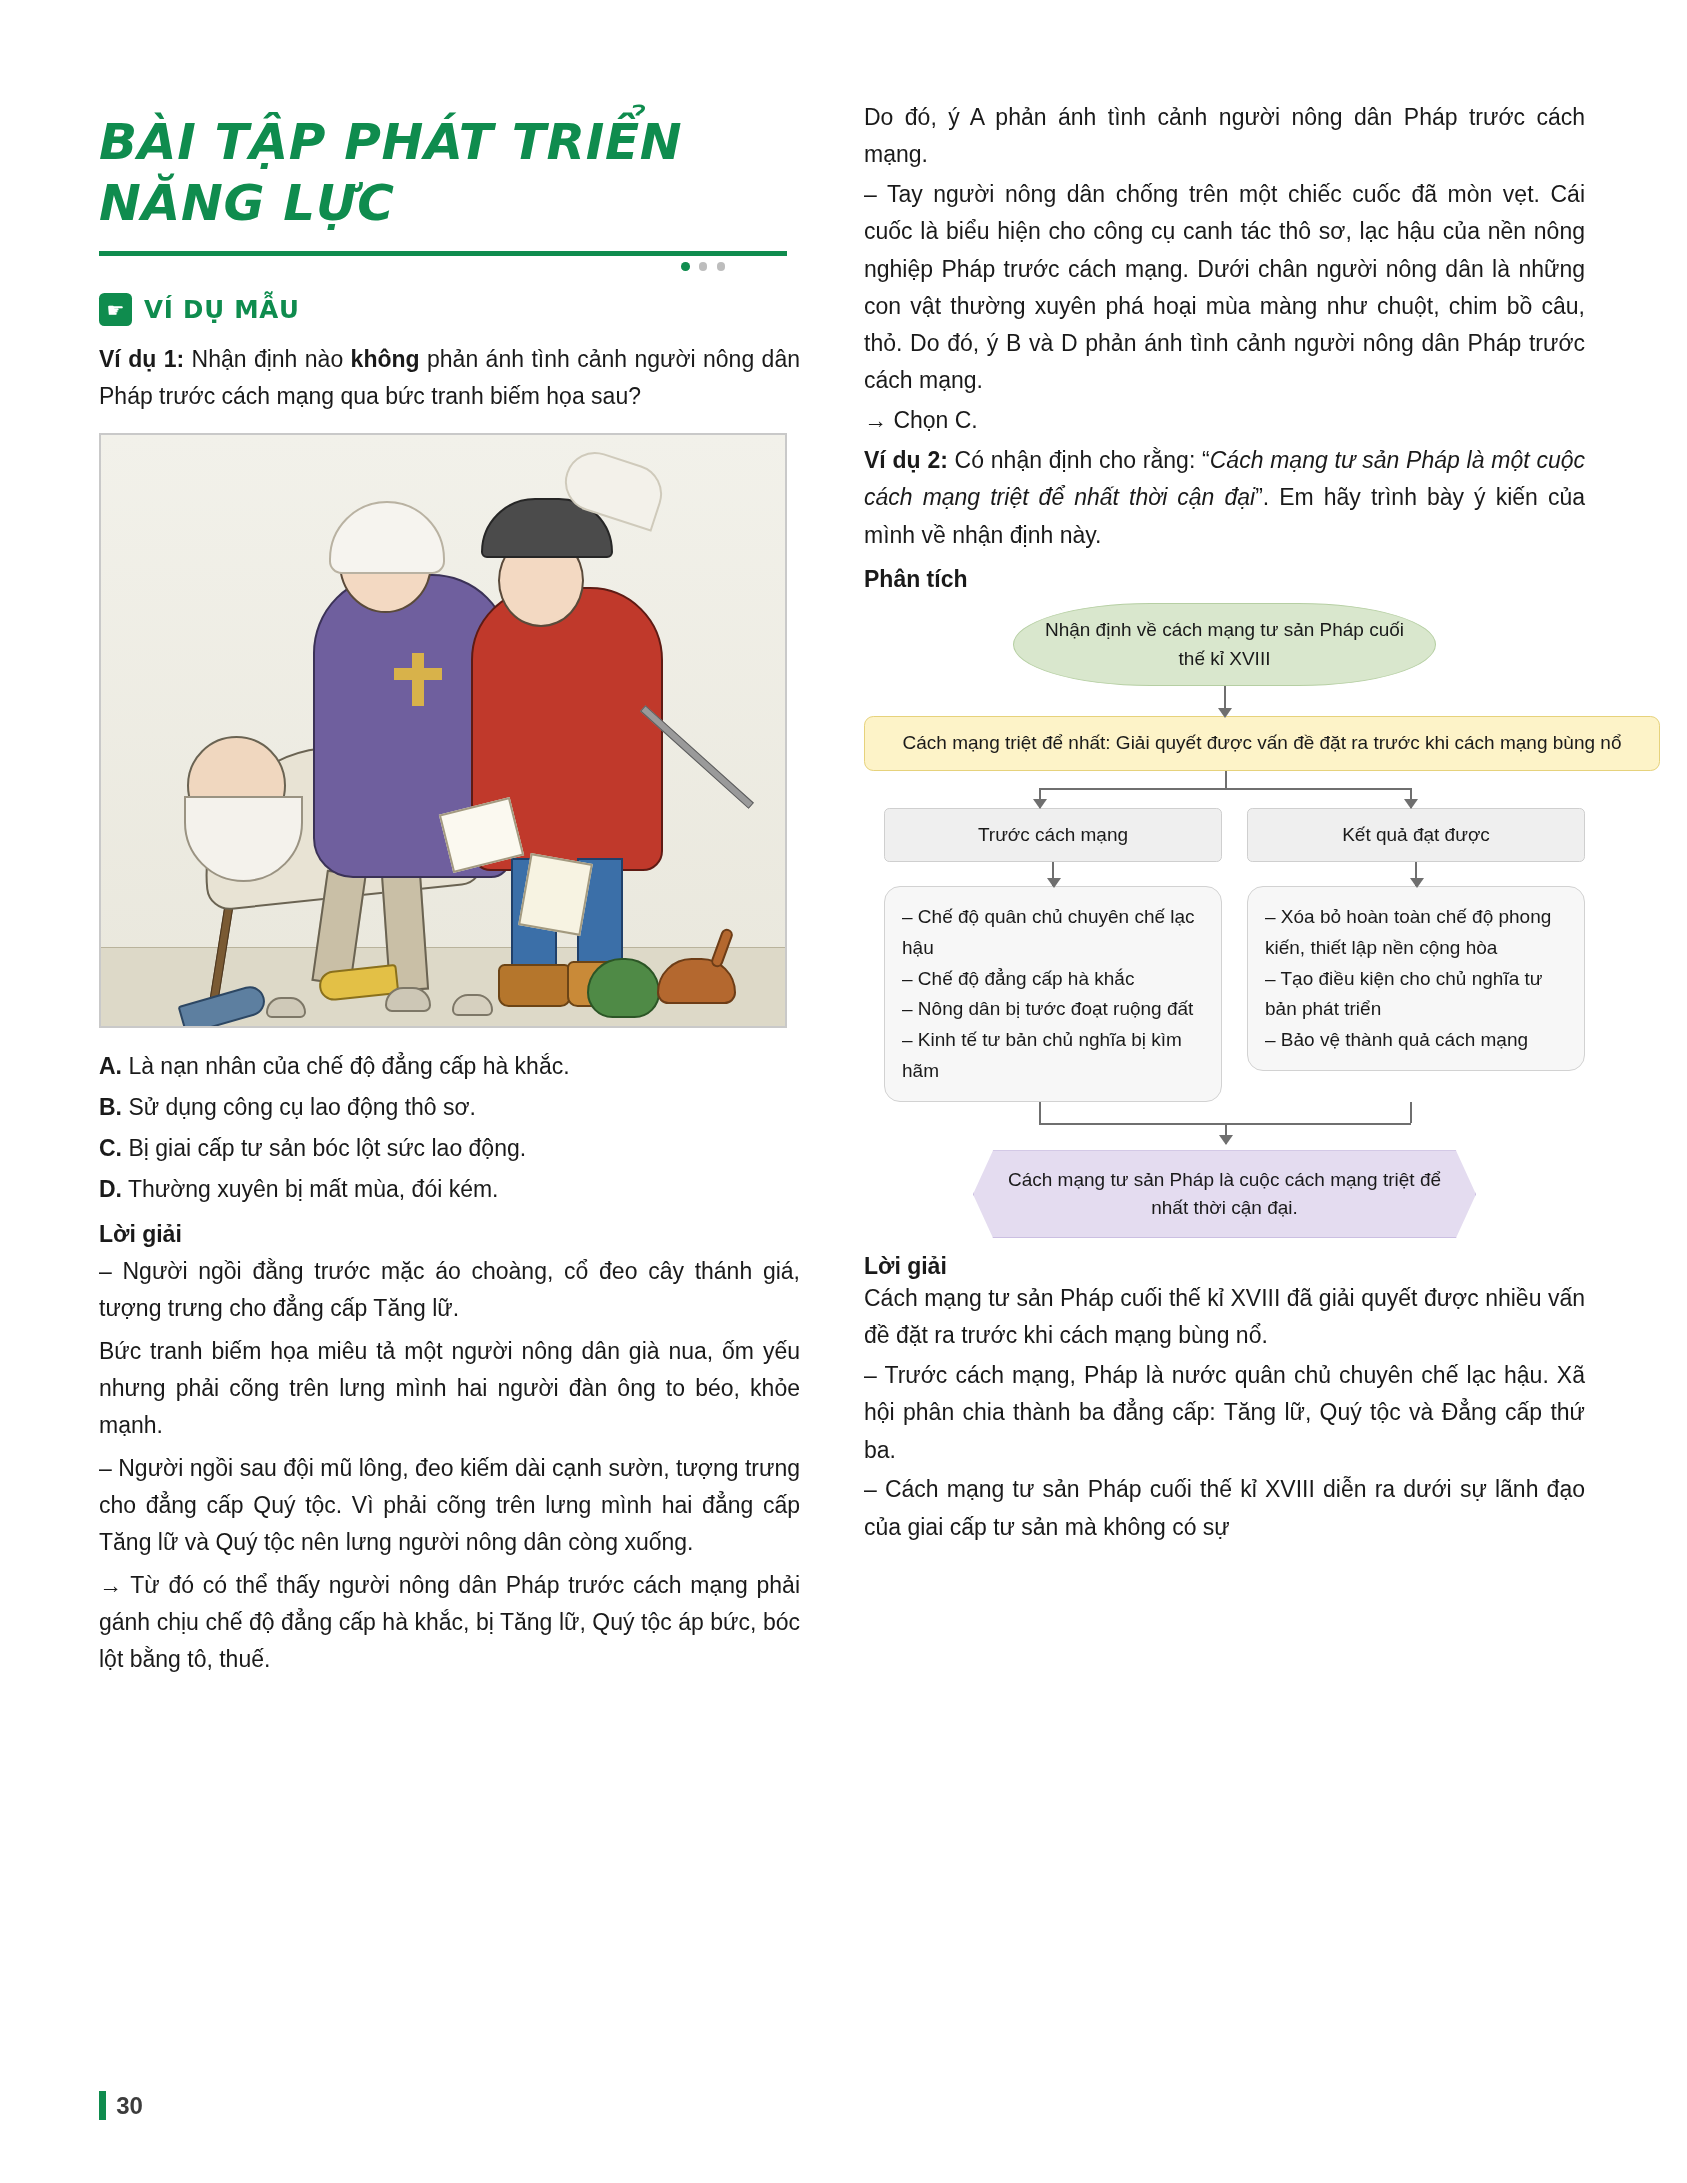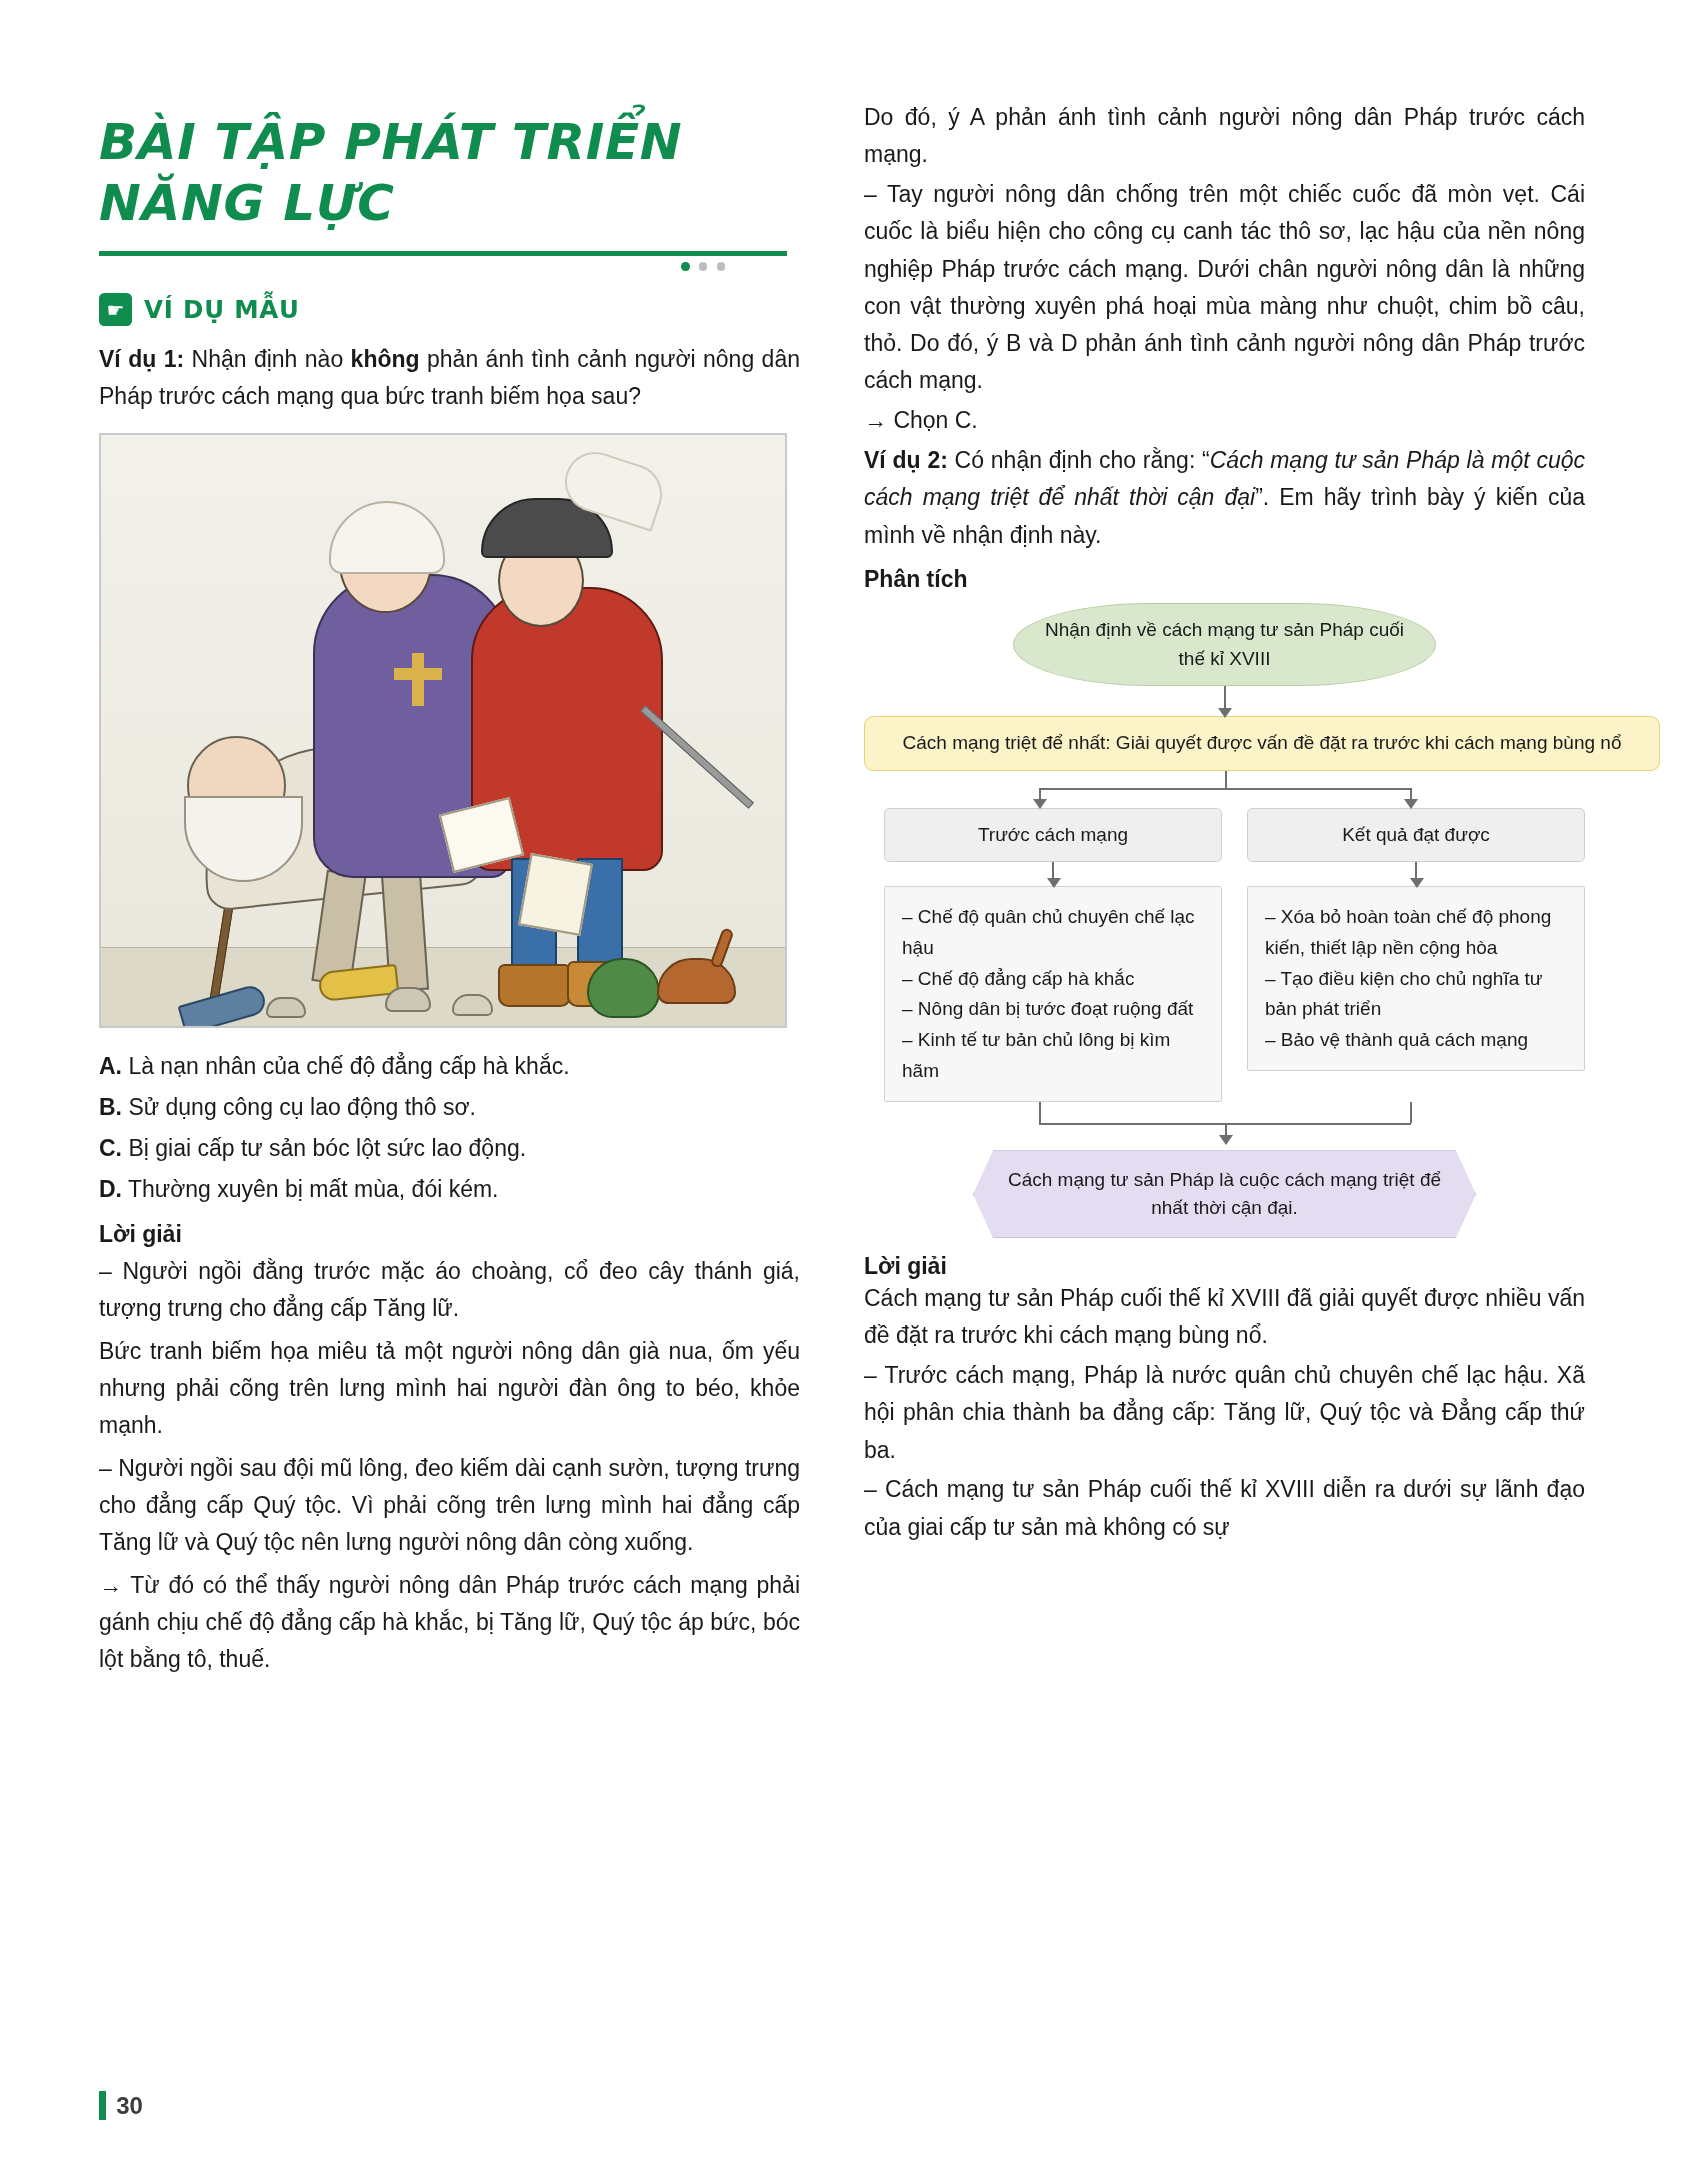--- a/index.html
+++ b/index.html
@@ -197,21 +197,21 @@
     width: 796px;
   }
   .split {
     display: flex; gap: 25px; justify-content: space-between; padding-left: 20px;
   }
   .split-col { width: 345px; }
   .node-gray {
     background: #efefef; border: 1.3px solid #cfcfcf; border-radius: 5.3px;
   }
   .node-box {
-    background: #f7f7f7; border: 1.3px solid #d2d2d2; border-radius: 2px;
+    background: #f7f7f7; border: 1.3px solid #d2d2d2; border-radius: 16px;
     text-align: left; padding: 14.6px 17px;
     font-size: 19px; line-height: 1.62;
   }
   .node-box div { margin: 0; }
   .branch {
     position: relative; height: 37px; width: 718px; margin: 0 auto;
   }
   .branch .stem {
     position:absolute; left: 50%; top: 0; width: 0; height: 17px;
     border-left: 2px solid #6f6f6f;
@@ -393,21 +393,21 @@
         </div>
 
         <div class="split">
           <div class="split-col">
             <div class="node node-gray">Trước cách mạng</div>
             <div class="arrow-small"></div>
             <div class="node-box">
               <div>– Chế độ quân chủ chuyên chế lạc hậu</div>
               <div>– Chế độ đẳng cấp hà khắc</div>
               <div>– Nông dân bị tước đoạt ruộng đất</div>
-              <div>– Kinh tế tư bản chủ lông bị kìm hãm</div>
+              <div>– Kinh tế tư bản chủ nghĩa bị kìm hãm</div>
             </div>
           </div>
 
           <div class="split-col">
             <div class="node node-gray">Kết quả đạt được</div>
             <div class="arrow-small"></div>
             <div class="node-box">
               <div>– Xóa bỏ hoàn toàn chế độ phong kiến, thiết lập nền cộng hòa</div>
               <div>– Tạo điều kiện cho chủ nghĩa tư bản phát triển</div>
               <div>– Bảo vệ thành quả cách mạng</div>

